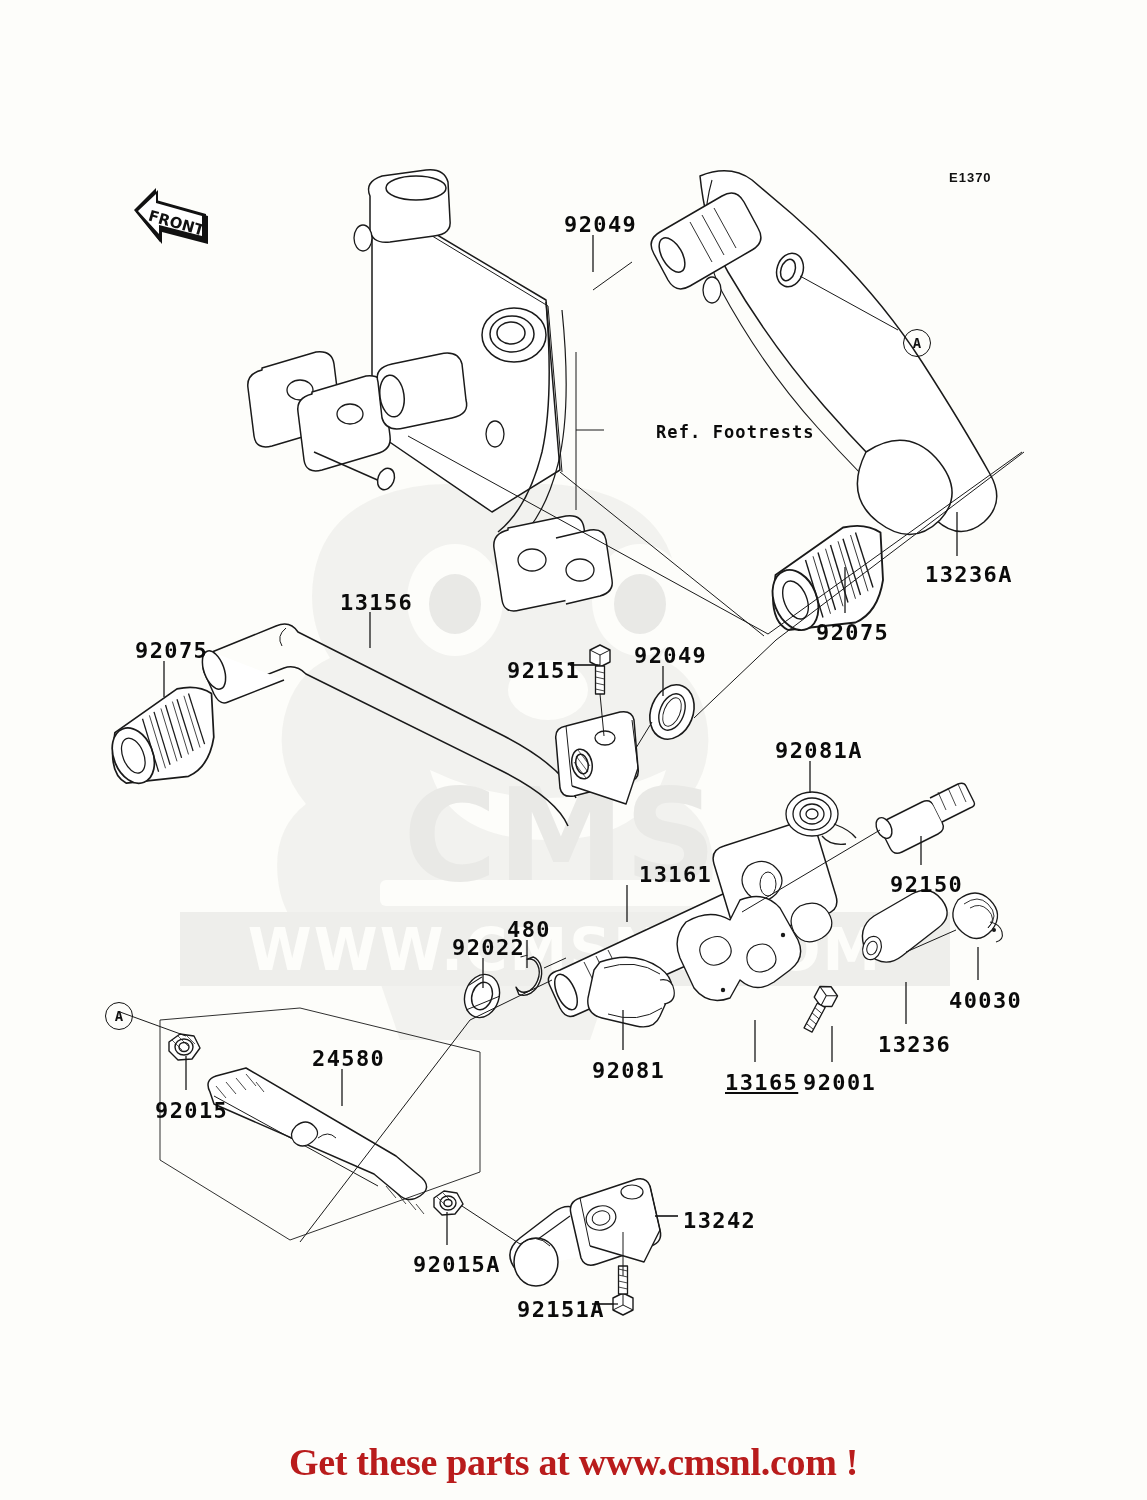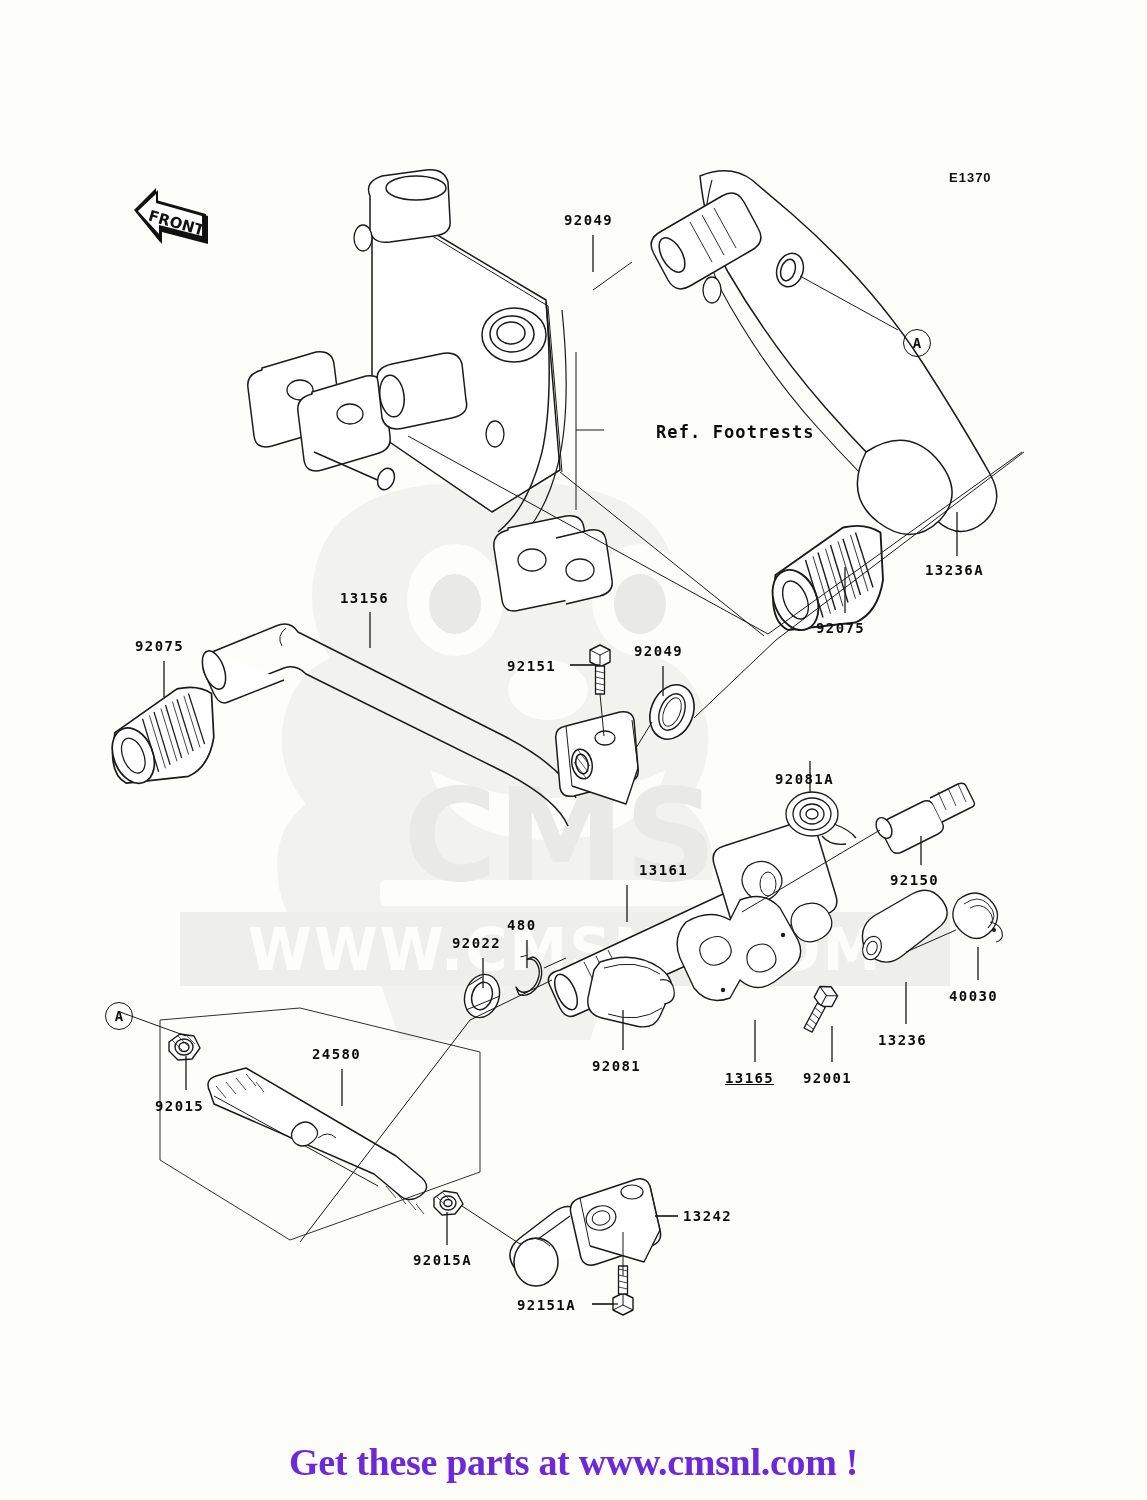--- a/index.html
+++ b/index.html
@@ -21,35 +21,35 @@
   .diagram-code{
     position:absolute;left:949px;top:170px;
     font-family:Liberation Sans, sans-serif;
     font-size:13px;font-weight:700;color:#111;letter-spacing:1px;
   }
 
   
   .footer-cta{
     position:absolute;left:0;right:0;top:1440px;
     text-align:center;
-    color:#6d28d9;
+    color:#b91c1c;
     font-family:"Liberation Serif", serif;
     font-weight:700;
     font-size:38px;
     letter-spacing:-0.3px;
   }
 
   
   #art{position:absolute;left:0;top:0;width:1147px;height:1500px;}
 
   
   .lbl{
     position:absolute;
     font-family:"DejaVu Sans Mono", monospace;
-    font-size:14px;
+    font-size:22px;
     font-weight:700;
     color:#0b0b0b;
     letter-spacing:1.4px;
     white-space:nowrap;
   }
   .lbl.ref{
     font-size:17px;letter-spacing:1.1px;
   }
   .marker{
     position:absolute;
@@ -400,21 +400,21 @@
   </div>
 
   <div id="label-layer">
       <div class="lbl" style="left: 564px; top: 212px;">92049</div>
       <div class="lbl" style="left: 925px; top: 562px;">13236A</div>
       <div class="lbl" style="left: 816px; top: 620px;">92075</div>
       <div class="lbl" style="left: 340px; top: 590px;">13156</div>
       <div class="lbl" style="left: 135px; top: 638px;">92075</div>
       <div class="lbl" style="left: 507px; top: 658px;">92151</div>
       <div class="lbl" style="left: 634px; top: 643px;">92049</div>
-      <div class="lbl" style="left: 775px; top: 738px; margin-top: 33px;">92081A</div>
+      <div class="lbl" style="left: 775px; top: 738px;">92081A</div>
       <div class="lbl" style="left: 890px; top: 872px;">92150</div>
       <div class="lbl" style="left: 596px; top: 862px; margin-left: 43px;">13161</div>
       <div class="lbl" style="left: 507px; top: 917px;">480</div>
       <div class="lbl" style="left: 452px; top: 935px;">92022</div>
       <div class="lbl" style="left: 592px; top: 1058px;">92081</div>
       <div class="lbl" style="left: 725px; top: 1070px; text-decoration: underline;">13165</div>
       <div class="lbl" style="left: 803px; top: 1070px;">92001</div>
       <div class="lbl" style="left: 878px; top: 1032px;">13236</div>
       <div class="lbl" style="left: 949px; top: 988px;">40030</div>
       <div class="lbl" style="left: 312px; top: 1046px;">24580</div>

